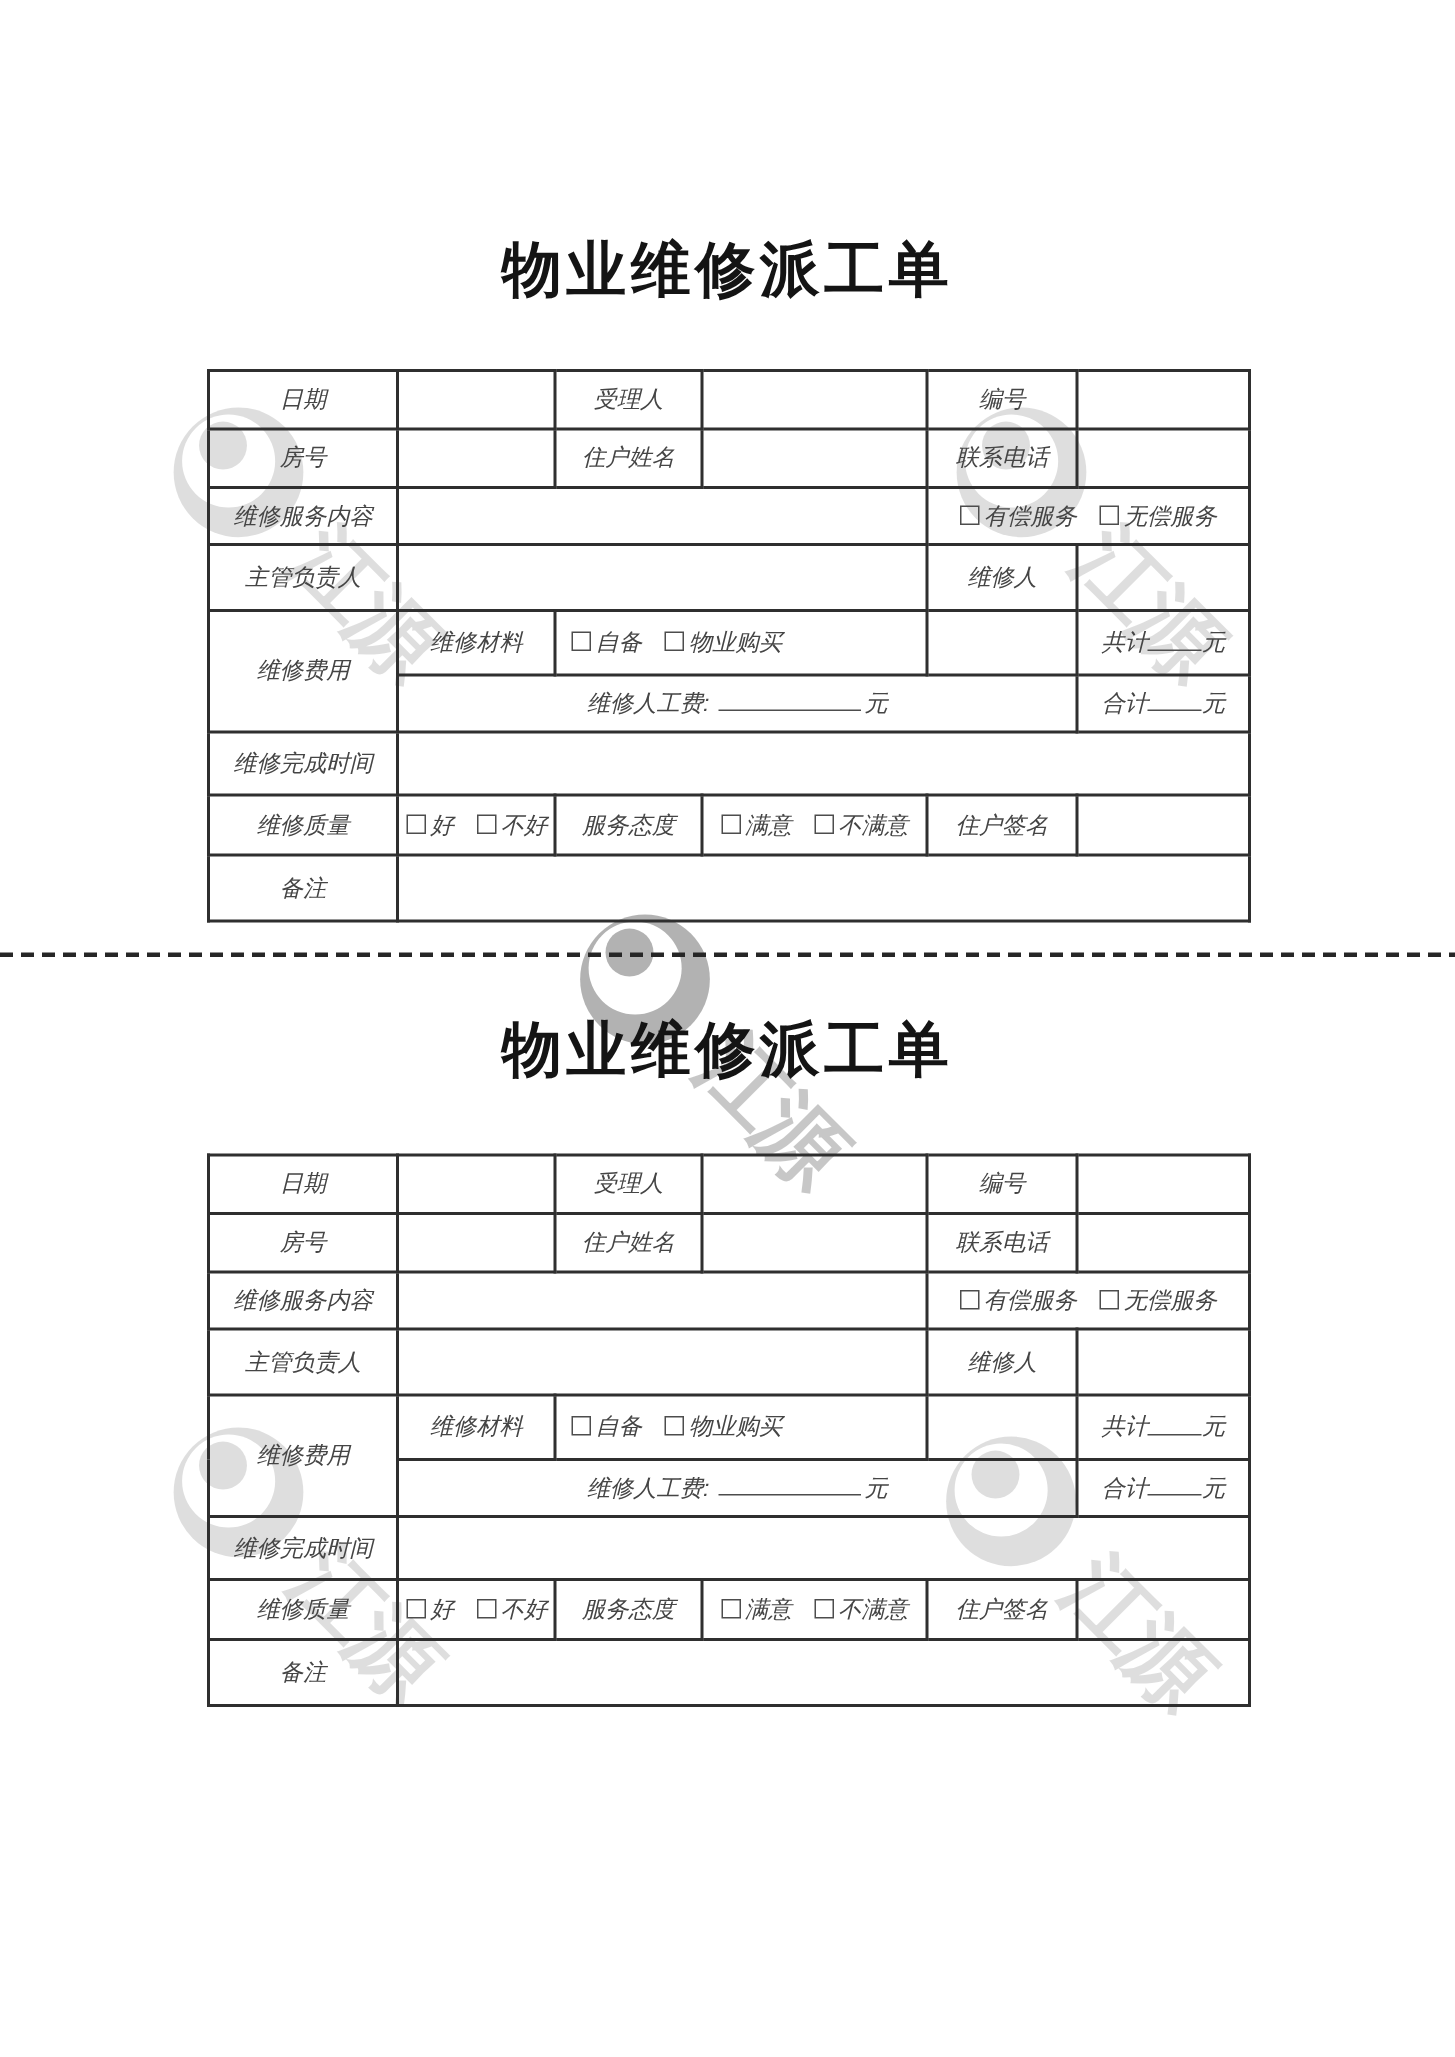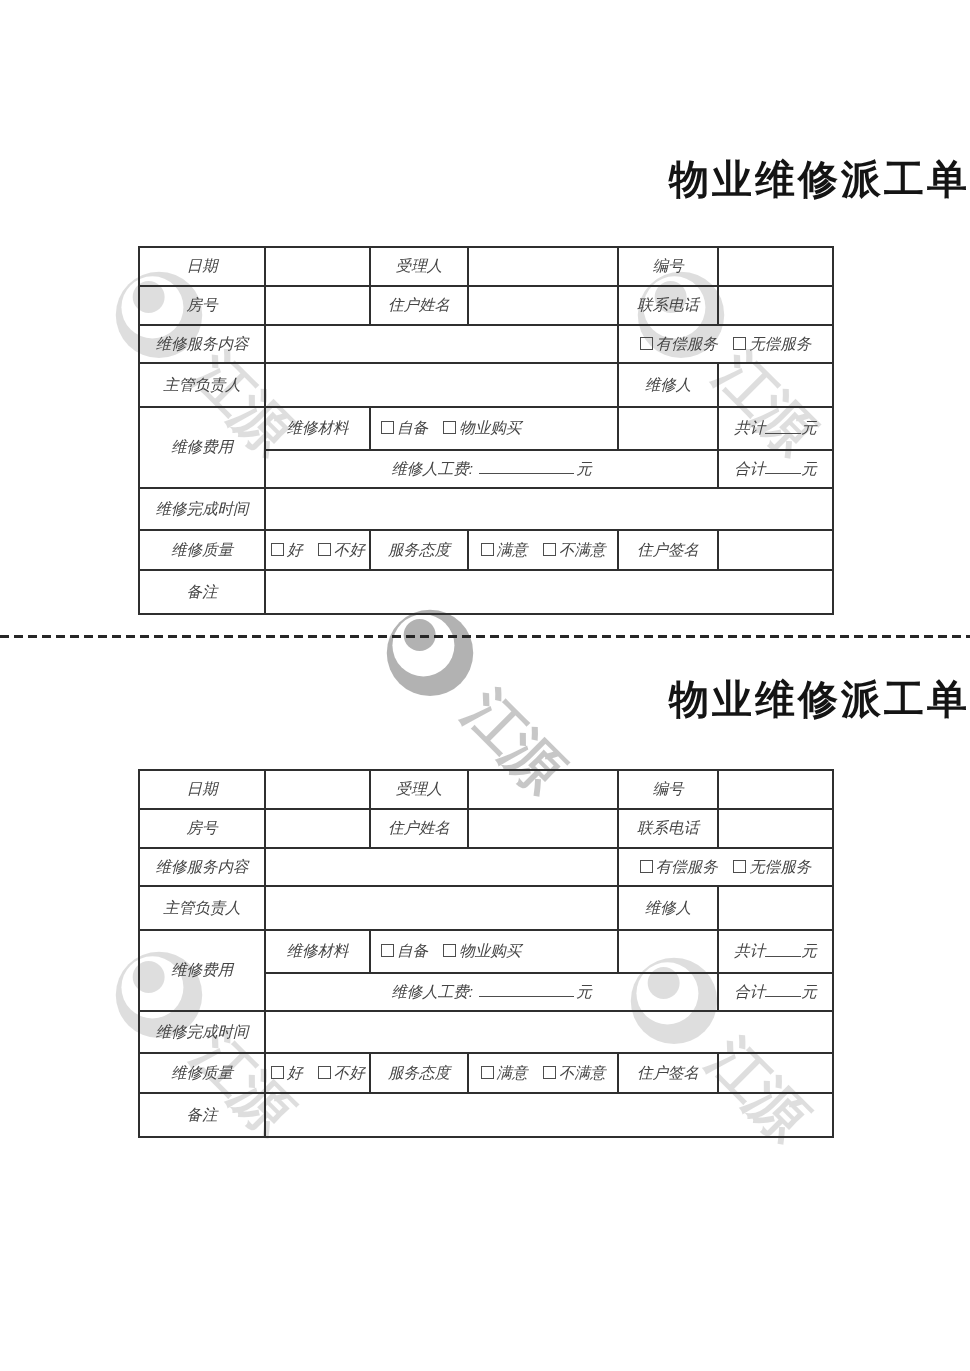--- a/index.html
+++ b/index.html
@@ -34,21 +34,21 @@
   .wm .c2 { left: 121px; top: 128px; }
   .wm-light { color: rgba(0, 0, 0, 0.13); }
   .wm-dark  { color: rgba(0, 0, 0, 0.30); }
   .wm-dark .wm-char { color: rgba(0, 0, 0, 0.22); }
 
   
   .form-title {
     position: absolute;
     left: 0;
     width: 970px;
-    text-align: right;
+    text-align: center;
     font-size: 40px;
     font-weight: bold;
     letter-spacing: 3px;
     color: #141414;
     z-index: 2;
   }
   .title-1 { top: 152px; }
   .title-2 { top: 672px; }
 
   

